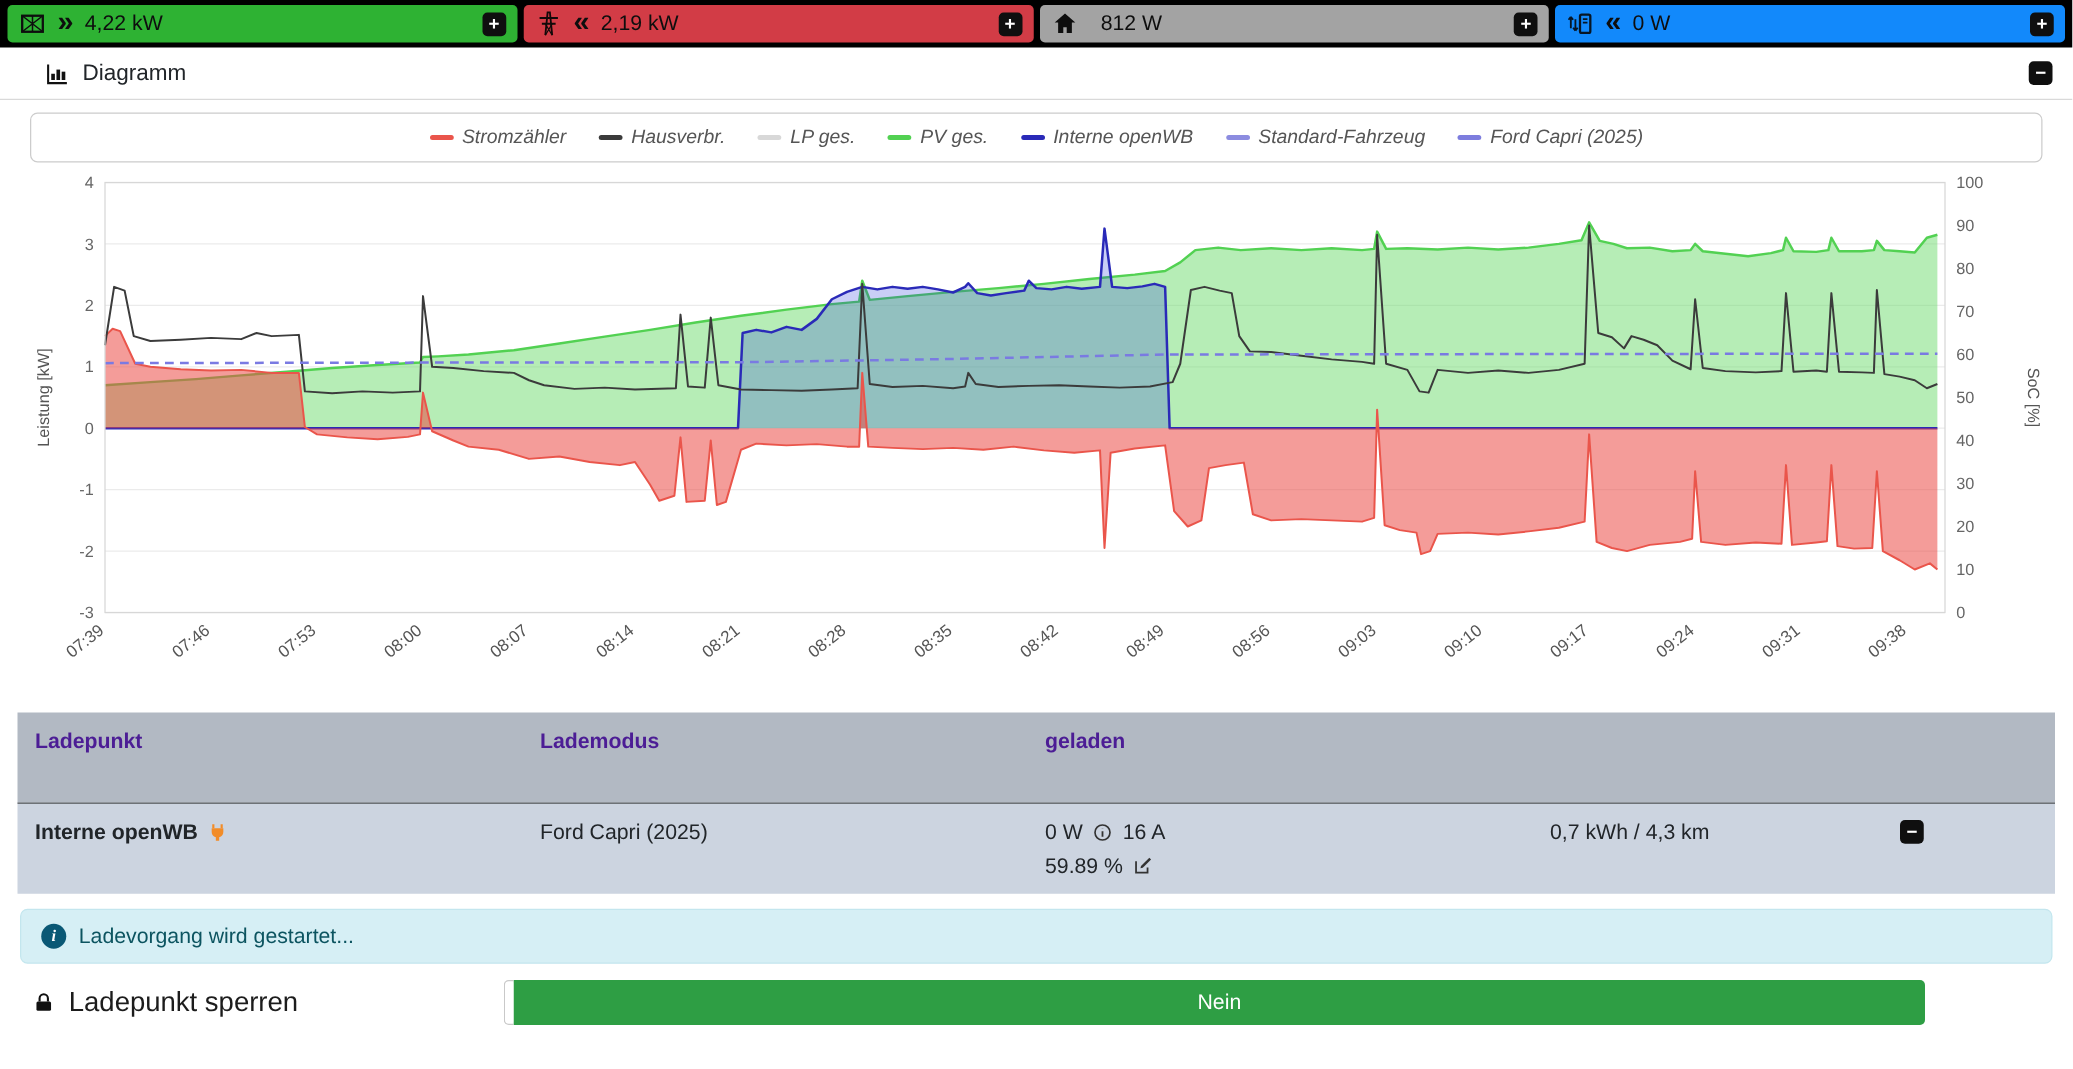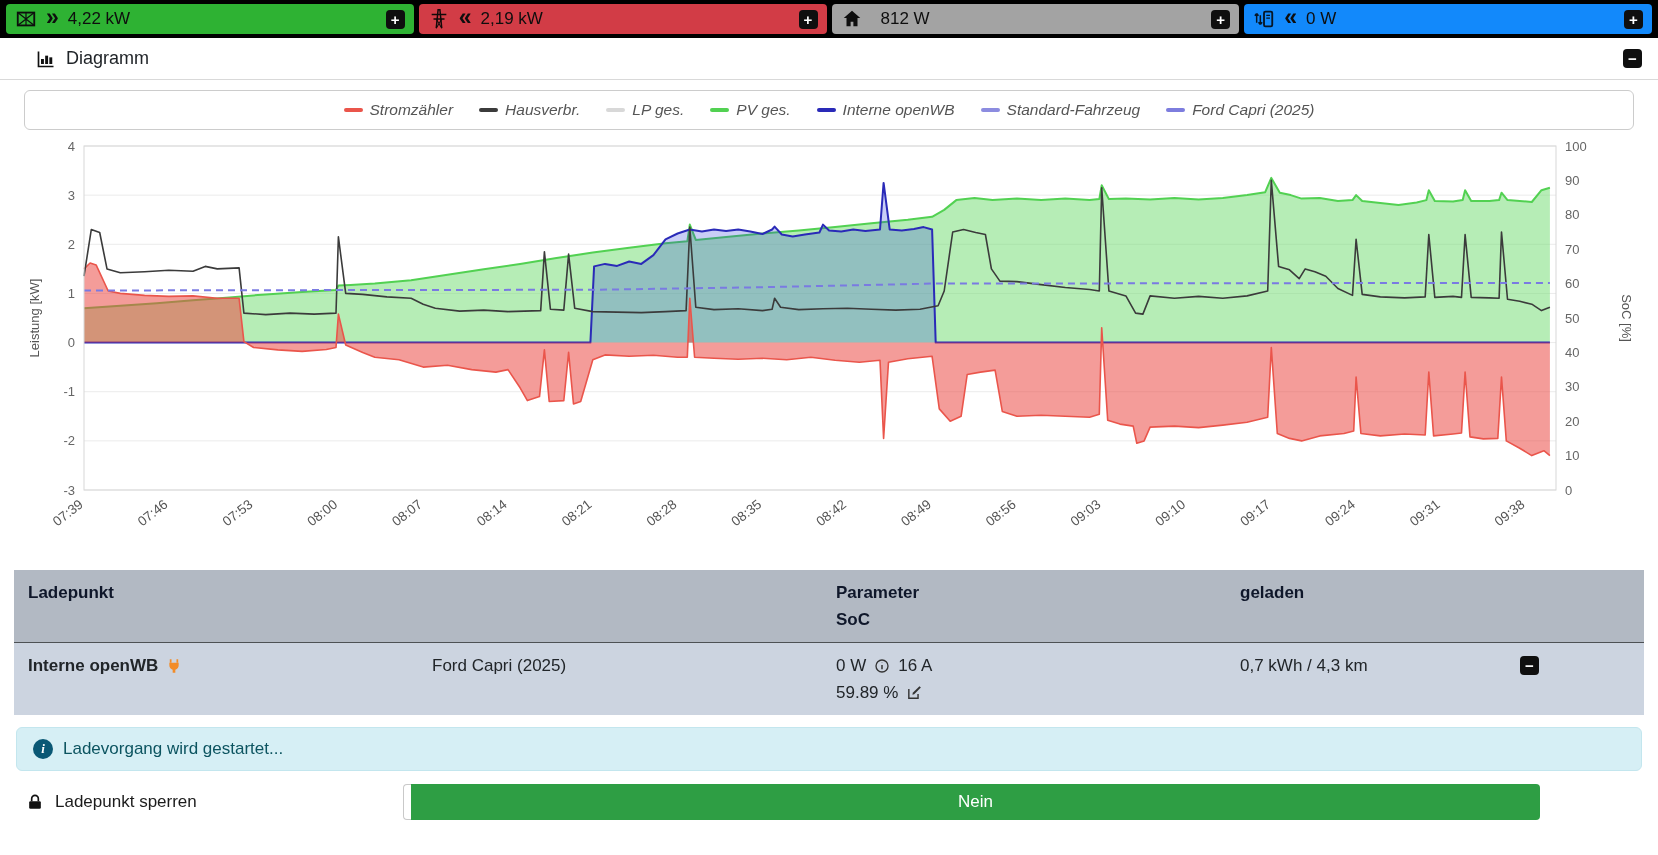--- a/index.html
+++ b/index.html
@@ -23,35 +23,35 @@
   .legend-box{margin:10px 24px 0;border:1px solid #ccc;border-radius:6px;height:38px;
               display:flex;align-items:center;justify-content:center;}
   #legend{display:flex;gap:26px;align-items:center;font-style:italic;}
   .lg-item{display:flex;align-items:center;gap:7px;font-size:15.5px;color:#555;cursor:pointer;}
   .lg-swatch{width:19px;height:4px;border-radius:2px;display:inline-block;}
   
   .chart-wrap{padding:2px 24px 0;}
   
   .cp-table{margin:8px 14px 0;font-size:17px;}
   .thead,.trow{display:grid;grid-template-columns:404px 404px 404px 1fr;padding:9px 0 9px 14px;}
-  .thead{background:#b2b9c3;font-weight:700;color:#0f172a;}
+  .thead{background:#b2b9c3;font-weight:700;color:#4c1d95;}
   .trow{background:#ccd4e0;border-top:1px solid #4d5154;}
   .cell{display:flex;flex-direction:column;}
   .l1,.l2{display:flex;align-items:center;gap:8px;min-height:27px;line-height:27px;}
   .cell-last .l1{justify-content:space-between;padding-right:105px;}
   .bold{font-weight:700;}
   
   .alert{margin:12px 16px 0;background:#d6eff5;border:1px solid #c3e6ee;border-radius:6px;
          padding:11px 16px;display:flex;align-items:center;gap:10px;color:#0c5460;font-size:17px;}
   .info-badge{flex:0 0 auto;width:20px;height:20px;border-radius:50%;background:#0a5875;color:#fff;
               display:flex;align-items:center;justify-content:center;font-size:13px;font-weight:700;
               font-family:"Liberation Serif",serif;font-style:italic;}
   
   .lock-row{display:flex;align-items:center;margin-top:12px;padding:0 14px;height:38px;}
-  .lock-label{display:flex;align-items:center;gap:10px;padding-left:11px;font-size:17px;color:#1c1c1c;}
+  .lock-label{display:flex;align-items:center;gap:10px;padding-left:11px;font-size:22px;color:#1c1c1c;}
   .lock-toggle{margin-left:auto;margin-right:104px;width:1137px;display:flex;height:36px;}
   .toggle-ja{width:8px;background:#fff;border:1px solid #c9c9c9;border-right:none;
              border-radius:4px 0 0 4px;box-sizing:border-box;cursor:pointer;}
   .toggle-nein{flex:1;border:none;border-radius:0 4px 4px 0;background:#2e9e44;color:#fff;
                font-size:17px;cursor:pointer;font-family:inherit;}
   svg{display:block;}
   .ic{flex:0 0 auto;}
 </style>
 </head>
 <body>
@@ -210,24 +210,21 @@
     </svg>
 </div>
 
 <div class="cp-table">
   <div class="thead">
     <div class="cell">
       <span class="l1">Ladepunkt</span>
       <span class="l2"></span>
     </div>
     <div class="cell">
-    </div>
-    <div class="cell">
-      <span class="l1">Parameter</span>
-      <span class="l2">SoC</span>
+      <span class="l1">Lademodus</span>
     </div>
     <div class="cell">
       <span class="l1">geladen</span>
       <span class="l2"></span>
     </div>
   </div>
   <div class="trow">
     <div class="cell">
       <span class="l1">
         <span class="bold">Interne openWB</span>

